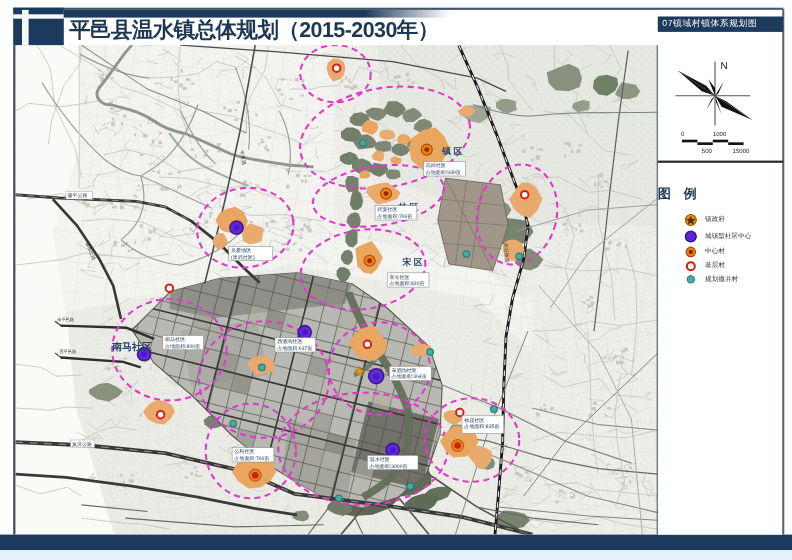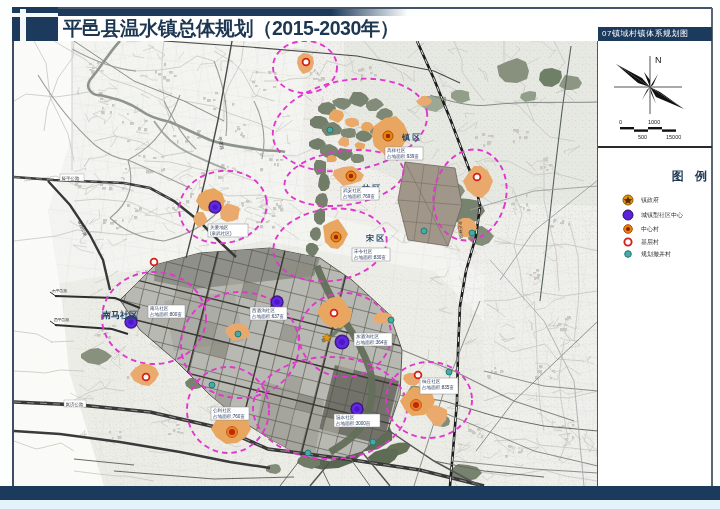--- a/index.html
+++ b/index.html
@@ -14,23 +14,23 @@
   #bottomstrip{position:absolute;left:0px;top:500px;width:720px;height:9px;background:#e4f2fa;}
   
   #crossblock{position:absolute;left:12px;top:7px;width:46px;height:34px;background:#1c3a5c;}
   #crossv{position:absolute;left:20px;top:9px;width:6px;height:32px;background:#f4f8f8;}
   #crossh{position:absolute;left:12px;top:13px;width:46px;height:4px;background:#f4f8f8;}
   #topband{position:absolute;left:58px;top:9px;width:350px;height:7px;background:linear-gradient(to right,#1c3a5c 0%,#1c3a5c 78%,rgba(28,58,92,0) 100%);}
   #titlestrip{position:absolute;left:58px;top:16px;width:540px;height:25px;background:#fff;}
   #titletext{position:absolute;left:63px;top:15px;width:535px;height:26px;color:#1d3752;font-size:19.5px;font-weight:bold;letter-spacing:-0.5px;line-height:27px;white-space:nowrap;}
   
   #sidebar{position:absolute;left:598px;top:9px;width:113px;height:477px;background:#fff;}
-  #sbbar{position:absolute;left:598px;top:27px;width:114px;height:13.5px;background:#1c3a5c;color:#fff;font-size:8px;line-height:13.5px;padding-left:4px;box-sizing:border-box;letter-spacing:0.5px;white-space:nowrap;}
+  #sbbar{position:absolute;left:598px;top:15px;width:114px;height:13.5px;background:#1c3a5c;color:#fff;font-size:8px;line-height:13.5px;padding-left:4px;box-sizing:border-box;letter-spacing:0.5px;white-space:nowrap;}
   #sbdiv{position:absolute;left:598px;top:146px;width:114px;height:2px;background:#2a2a2a;}
-  #legendtitle{position:absolute;left:598px;top:168px;width:113px;text-align:right;color:#1d3752;font-size:12px;font-weight:bold;letter-spacing:4px;}
+  #legendtitle{position:absolute;left:598px;top:168px;width:113px;text-align:left;color:#1d3752;font-size:12px;font-weight:bold;letter-spacing:4px;}
   .legrow{position:absolute;left:641px;color:#333333;font-size:6px;line-height:10px;white-space:nowrap;}
 </style>
 </head>
 <body>
 <div id="page">
 
   <svg id="map" width="584" height="445" viewBox="0 0 584 445" style="position:absolute;left:14px;top:41px;">
 <defs>
 <pattern id="g1" width="27" height="27" patternUnits="userSpaceOnUse" patternTransform="rotate(7)">
           <path d="M0 0H27 M0 0V27" stroke="#dadad5" stroke-width="0.7" fill="none"></path>

